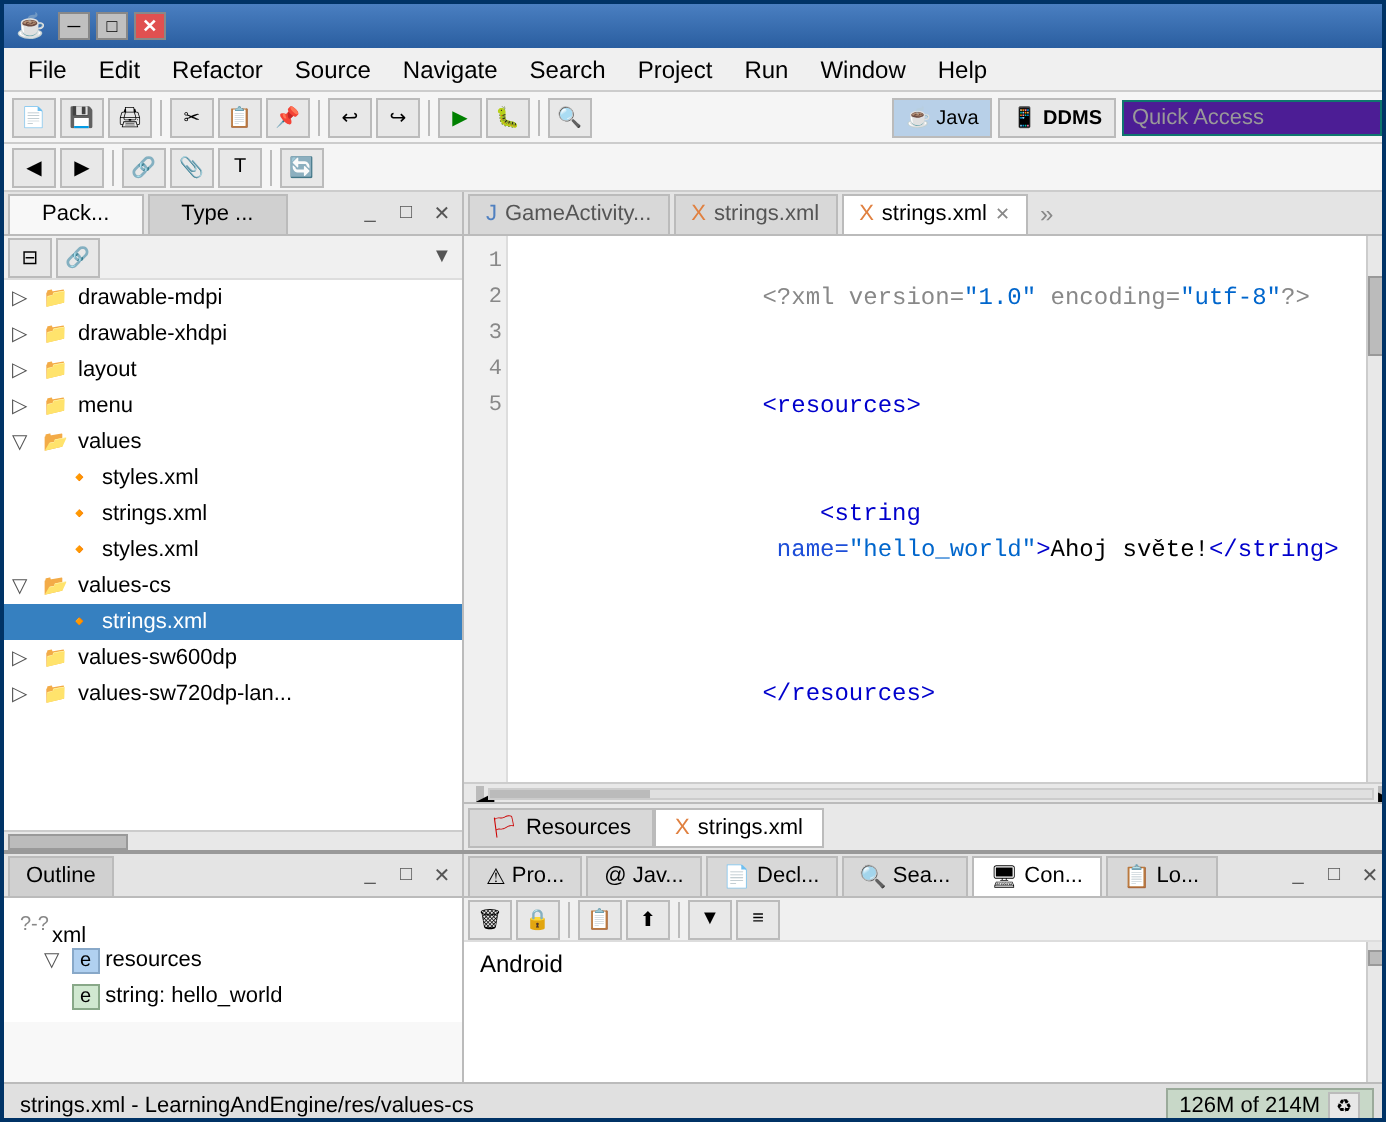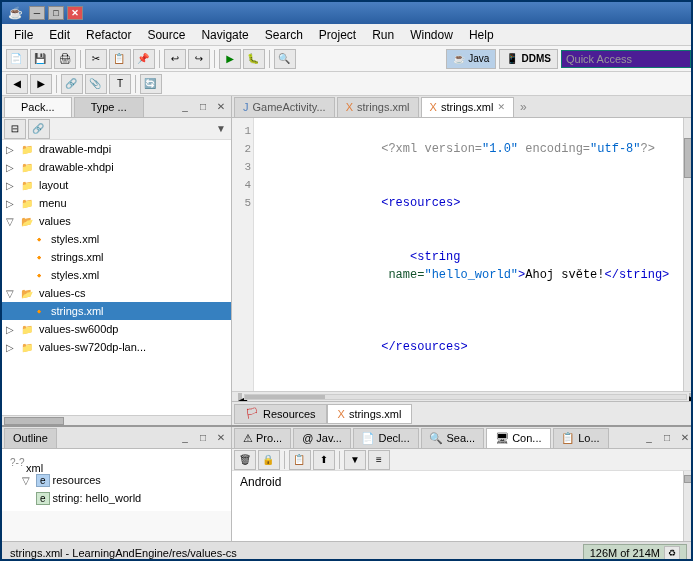--- a/index.html
+++ b/index.html
@@ -602,21 +602,21 @@
 
             <div class="editor-lines" style="padding-left:26px;">
               <div class="code-line">
                 <span class="xml-decl">&lt;?xml version=<span style="color:#0066cc;">"1.0"</span> encoding=<span style="color:#0066cc;">"utf-8"</span>?&gt;</span>
               </div>
               <div class="code-line">
                 <span class="xml-tag">&lt;resources&gt;</span>
               </div>
               <div class="code-line">
                 &nbsp;&nbsp;&nbsp;&nbsp;<span class="xml-tag">&lt;string</span>
-                <span style="color:#14532d;"> name=</span><span style="color:#0066cc;">"hello_world"</span><span class="xml-tag">&gt;</span><span>Ahoj světe!</span><span class="xml-tag">&lt;/string&gt;</span>
+                <span style="color:#1d4ed8;"> name=</span><span style="color:#0066cc;">"hello_world"</span><span class="xml-tag">&gt;</span><span>Ahoj světe!</span><span class="xml-tag">&lt;/string&gt;</span>
               </div>
               <div class="code-line">&nbsp;</div>
               <div class="code-line">
                 <span class="xml-tag">&lt;/resources&gt;</span>
               </div>
             </div>
           </div>
 
           <div class="scrollbar-v">
             <div class="scroll-thumb"></div>

